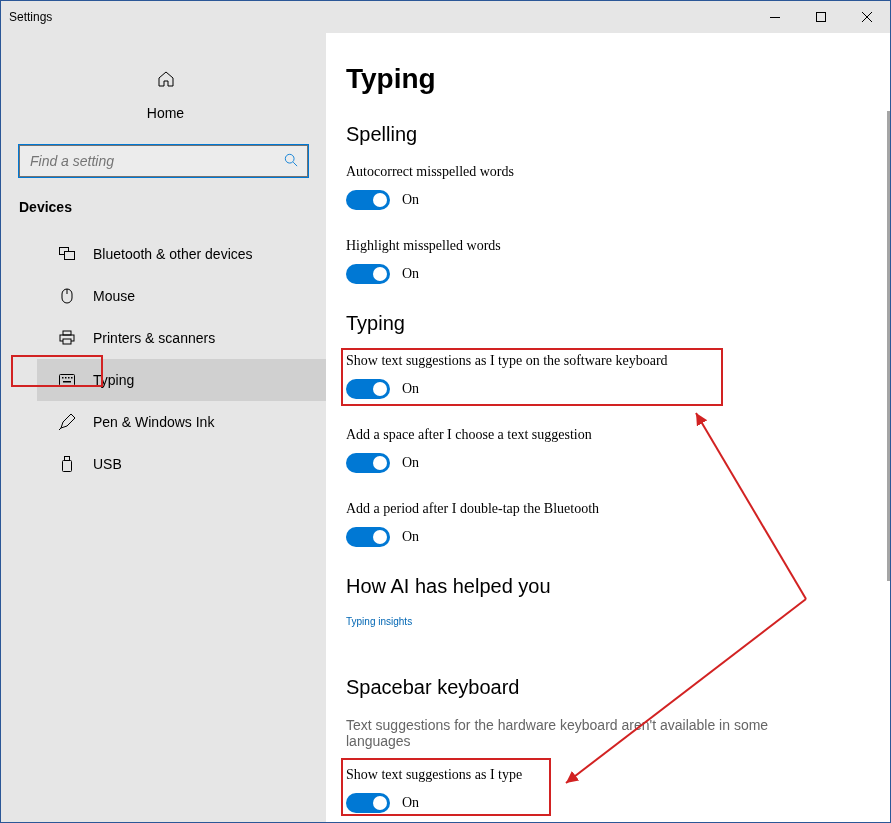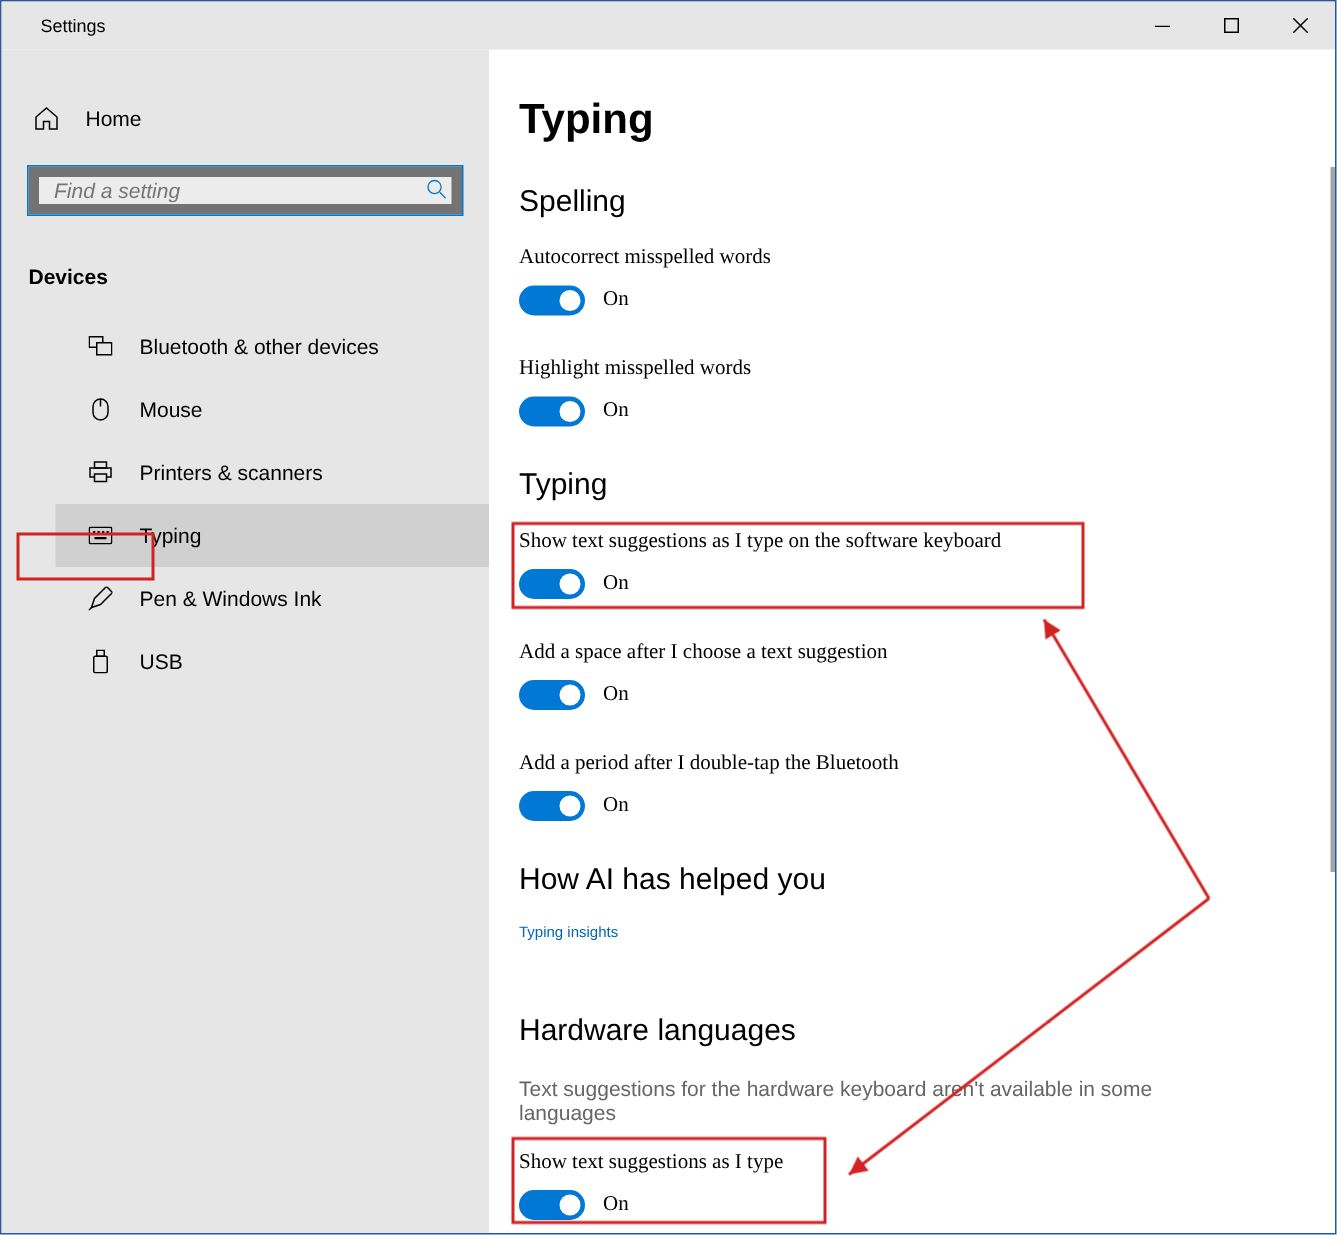--- a/index.html
+++ b/index.html
@@ -12,21 +12,21 @@
     height: 823px;
     overflow: hidden;
     position: relative;
     border: 1px solid #2b5797;
   }
   .titlebar {
     height: 32px;
     background: #e6e6e6;
     display: flex;
     align-items: center;
-    padding-left: 26px;
+    padding-left: 8px;
     font-size: 12px;
     position: relative;
   }
   .titlebar-controls {
     position: absolute;
     right: 0;
     top: 0;
     display: flex;
     height: 32px;
   }
@@ -47,49 +47,49 @@
     width: 325px;
     background: #e6e6e6;
     padding-top: 28px;
   }
   .home-row {
     display: flex;
     align-items: center;
     padding: 10px 18px 10px 22px;
     font-size: 14px;
     gap: 18px;
+    flex-direction: column;
   }
   .search-wrap {
     padding: 14px 18px 22px 18px;
   }
   .search-input {
     width: 100%;
     height: 32px;
-    border: 7px solid #737373;
+    border: 1px solid #737373;
     outline: 1px solid #0078d4;
     background: #ececec;
     padding: 0 32px 0 10px;
     font-size: 14px;
     font-style: italic;
     color: #666;
   }
   .search-wrap { position: relative; }
   .search-icon {
     position: absolute;
     right: 28px;
     top: 22px;
     color: #0078d4;
     font-size: 14px;
     pointer-events: none;
   }
   .section-label {
     font-weight: 600;
     font-size: 14px;
     padding: 0 18px 18px 18px;
-    margin-top: 11px;
   }
   .nav-item {
     display: flex;
     align-items: center;
     padding: 13px 18px 13px 22px;
     font-size: 14px;
     gap: 18px;
     cursor: default;
     margin-left: 36px;
   }
@@ -347,21 +347,21 @@
       <div class="setting-label">Add a period after I double-tap the Bluetooth</div>
       <div class="toggle-row">
         <div class="toggle"></div>
         <span class="toggle-state">On</span>
       </div>
     </div>
 
     <h2>How AI has helped you</h2>
     <a class="link">Typing insights</a>
 
-    <h2>Hardware languages</h2>
+    <h2>Spacebar keyboard</h2>
     <div class="subtext">Text suggestions for the hardware keyboard aren't available in some languages</div>
     <div class="setting">
       <div class="setting-label">Show text suggestions as I type</div>
       <div class="toggle-row">
         <div class="toggle"></div>
         <span class="toggle-state">On</span>
       </div>
     </div>
 
     <div class="scrollbar-track">

